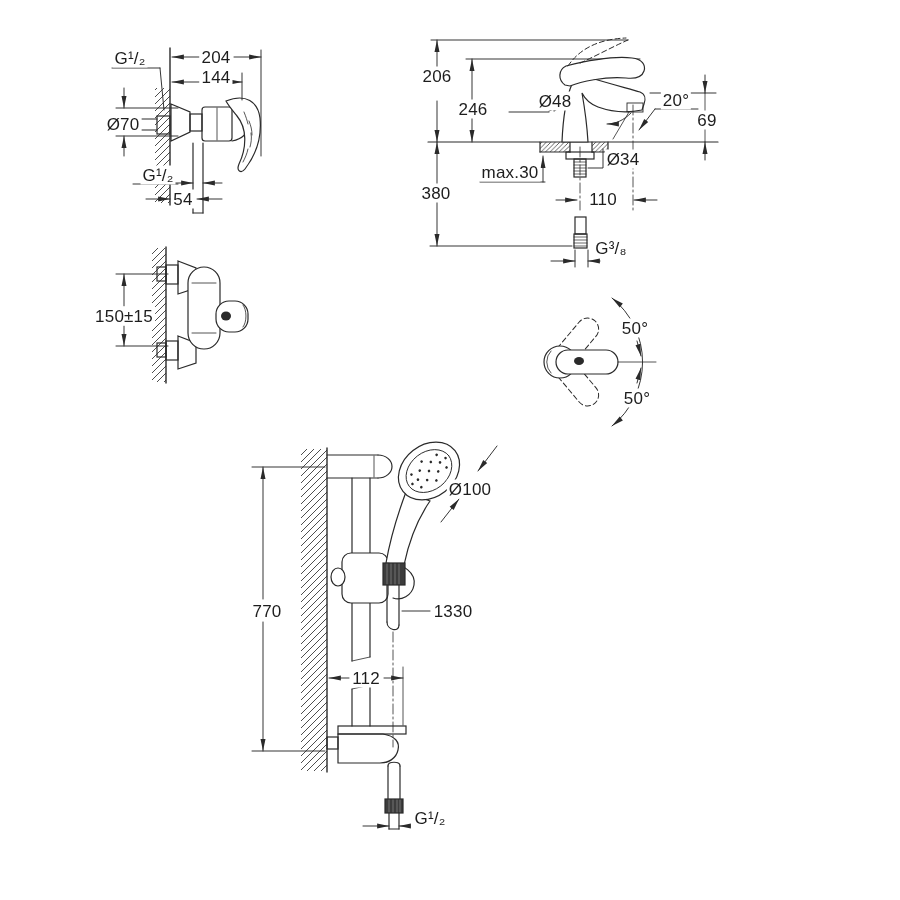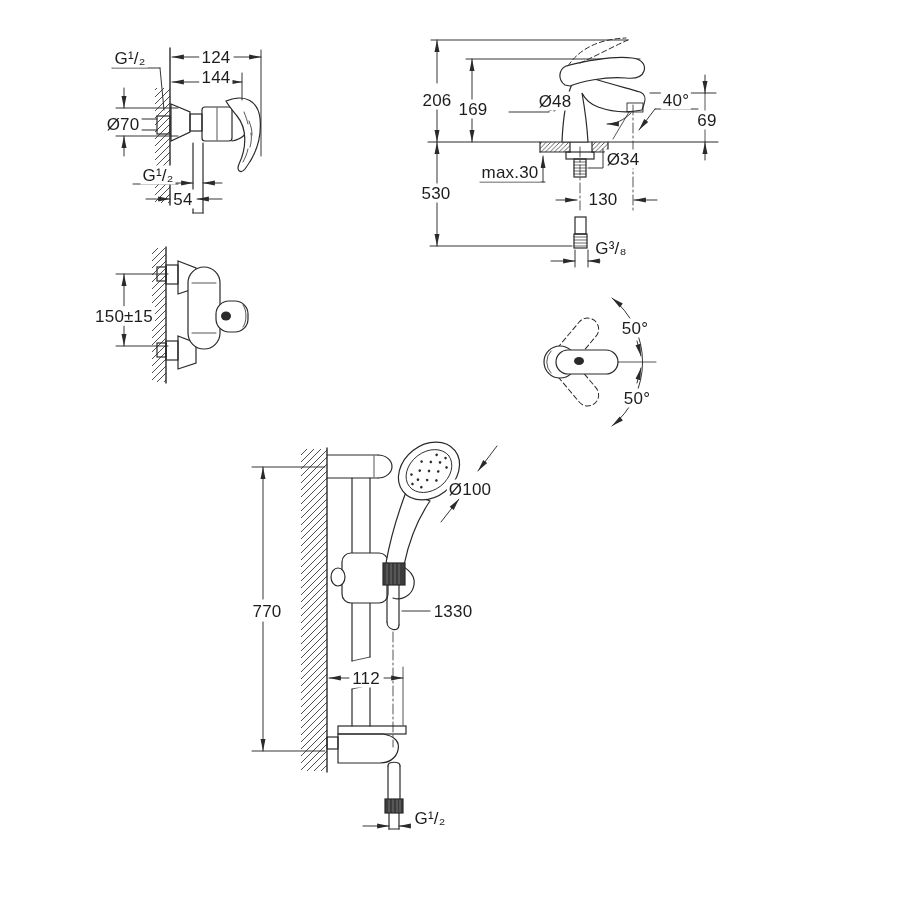--- a/index.html
+++ b/index.html
@@ -299,35 +299,35 @@
         <line x1="384" y1="678" x2="403" y2="678" marker-end="url(#ae)"></line>
         <line x1="403" y1="667" x2="403" y2="725" stroke-width="0.8"></line>
         <line x1="363" y1="826" x2="389" y2="826" marker-end="url(#ae)"></line>
         <line x1="399" y1="826" x2="410" y2="826" marker-start="url(#as)"></line>
       </g>
     </g>
   </g>
 </svg>
 
 <div class="lbl" style="left:130px;top:58px">G¹/₂</div>
-<div class="lbl" style="left:216px;top:57px">124</div>
+<div class="lbl" style="left:216px;top:57px">204</div>
 <div class="lbl" style="left:216px;top:77px">144</div>
 <div class="lbl" style="left:123px;top:124px">Ø70</div>
 <div class="lbl" style="left:158px;top:175px">G¹/₂</div>
 <div class="lbl" style="left:183px;top:199px">54</div>
 
-<div class="lbl" style="left:437px;top:100px">206</div>
-<div class="lbl" style="left:473px;top:109px">169</div>
+<div class="lbl" style="left:437px;top:76px">206</div>
+<div class="lbl" style="left:473px;top:109px">246</div>
 <div class="lbl" style="left:555px;top:101px">Ø48</div>
-<div class="lbl" style="left:676px;top:100px">40°</div>
+<div class="lbl" style="left:676px;top:100px">20°</div>
 <div class="lbl" style="left:707px;top:120px">69</div>
 <div class="lbl" style="left:510px;top:172px">max.30</div>
 <div class="lbl" style="left:623px;top:159px">Ø34</div>
-<div class="lbl" style="left:436px;top:193px">530</div>
-<div class="lbl" style="left:603px;top:199px">130</div>
+<div class="lbl" style="left:436px;top:193px">380</div>
+<div class="lbl" style="left:603px;top:199px">110</div>
 <div class="lbl" style="left:611px;top:248px">G³/₈</div>
 
 <div class="lbl" style="left:124px;top:316px">150±15</div>
 
 <div class="lbl" style="left:635px;top:328px">50°</div>
 <div class="lbl" style="left:637px;top:398px">50°</div>
 
 <div class="lbl" style="left:470px;top:489px">Ø100</div>
 <div class="lbl" style="left:267px;top:611px">770</div>
 <div class="lbl" style="left:453px;top:611px">1330</div>

